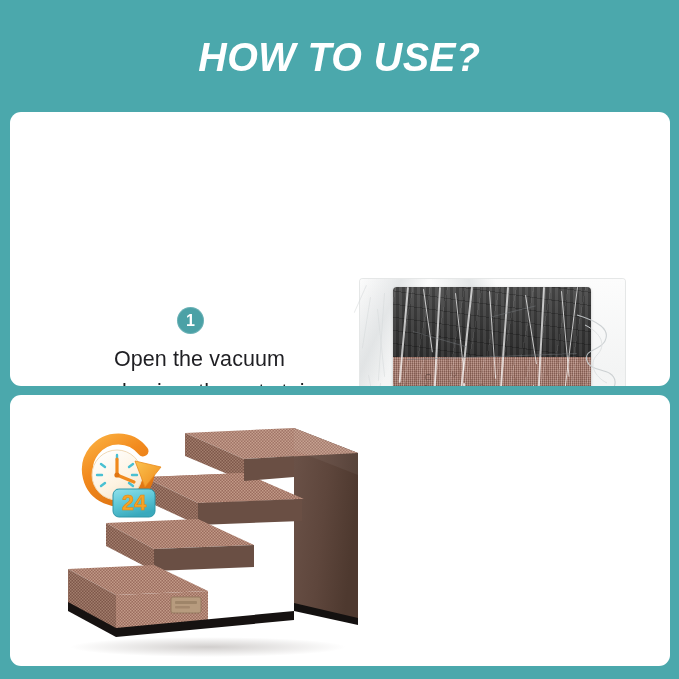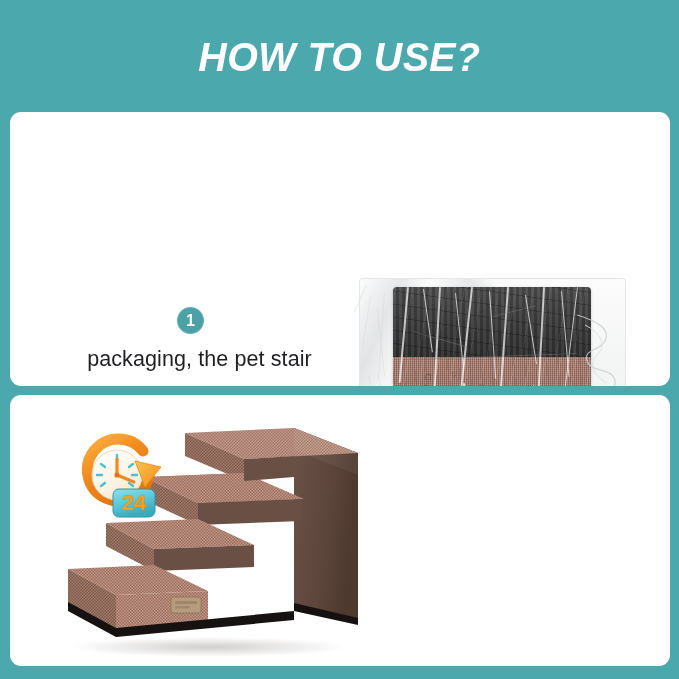--- a/index.html
+++ b/index.html
@@ -142,20 +142,21 @@
 <div class="page">
 
   <div class="title">HOW TO USE?</div>
 
   <div class="card" id="card1">
     <div class="card-inner">
 
       <div class="step-badge" id="badge1">1</div>
 
       <div class="step-text" id="text1">
+        <div>Open the vacuum</div>
         <div>packaging, the pet stair</div>
 
       </div>
 
       <div class="pack-wrap">
         <div class="bag"></div>
 
         <div class="flap-lines">
           <i style="left:10px;top:18px;width:1px;height:52px;transform:rotate(9deg);"></i>
           <i style="left:17px;top:30px;width:1px;height:68px;transform:rotate(-6deg);"></i>

